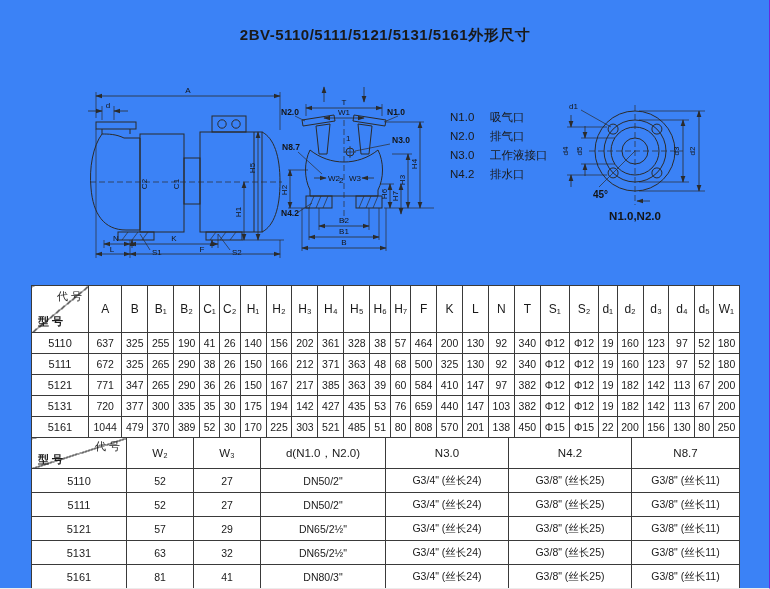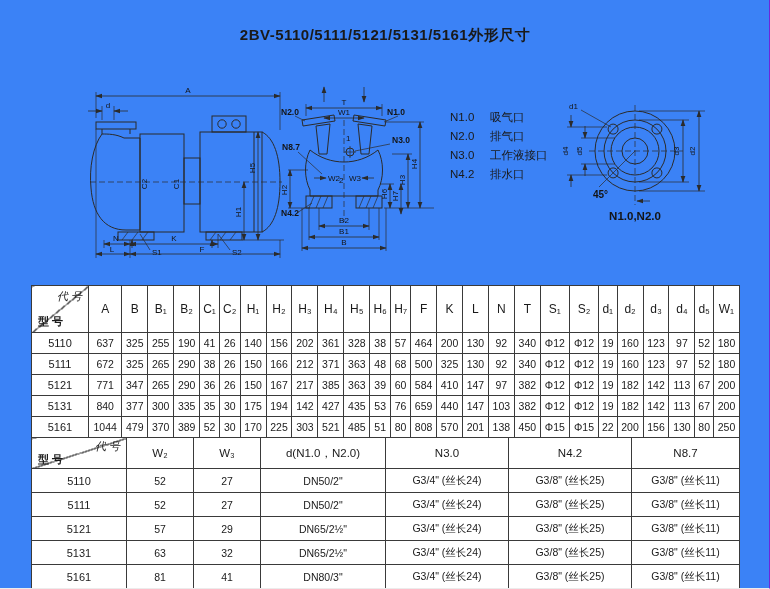--- a/index.html
+++ b/index.html
@@ -33,21 +33,21 @@
   #t1wrap tbody th{width:54px;font-size:11px;}
   #t1wrap tbody td{height:20px;font-size:10.5px;}
   #t2wrap thead th{height:30px;font-size:11.5px;}
   #t2wrap tbody th{width:92px;font-size:11px;}
   #t2wrap tbody td{height:23px;font-size:10.5px;}
   #t2wrap td.c1{width:64px;} #t2wrap td.c2{width:64px;margin-top:13px;} #t2wrap td.c3{width:122px;}
   #t2wrap td.c4{width:120px;} #t2wrap td.c5{width:120px;}
   .diag{position:relative;background-image:linear-gradient(to bottom right,
         transparent calc(50% - .6px),#3a3a3a calc(50% - .6px),
         #3a3a3a calc(50% + .6px),transparent calc(50% + .6px));}
-  .diag .tr{position:absolute;top:3px;right:6px;font-size:11px;font-style:italic;}
+  .diag .tr{position:absolute;top:3px;right:6px;font-size:11px;}
   .diag .bl{position:absolute;bottom:3px;left:6px;font-size:11px;font-weight:bold;}
   #t2wrap .diag .tr{top:1px;} #t2wrap .diag .bl{bottom:1px;}
 </style>
 </head>
 <body>
 
 <div id="page">
 
   <svg width="0" height="0">
     <defs>
@@ -357,21 +357,21 @@
             <td class="c20">Φ12</td>
             <td class="c21">19</td>
             <td class="c22">182</td>
             <td class="c23">142</td>
             <td class="c24">113</td>
             <td class="c25">67</td>
             <td class="c26">200</td>
           </tr>
           <tr>
             <th>5131</th>
-            <td class="c1">840</td>
+            <td class="c1">720</td>
             <td class="c2">377</td>
             <td class="c3">300</td>
             <td class="c4">335</td>
             <td class="c5">35</td>
             <td class="c6">30</td>
             <td class="c7">175</td>
             <td class="c8">194</td>
             <td class="c9">142</td>
             <td class="c10">427</td>
             <td class="c11">435</td>

